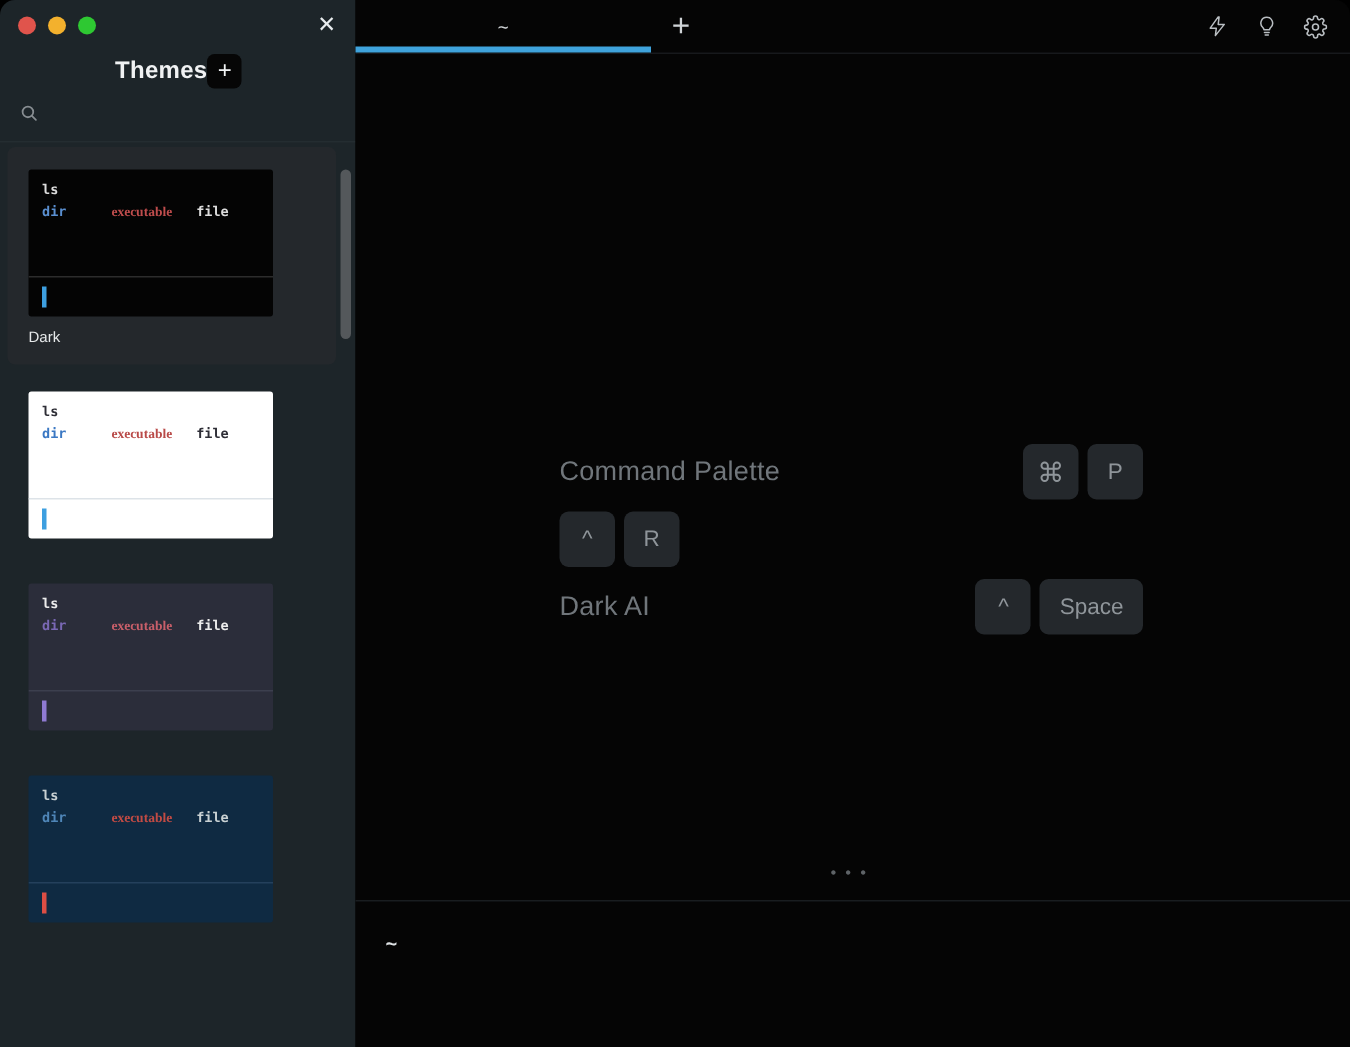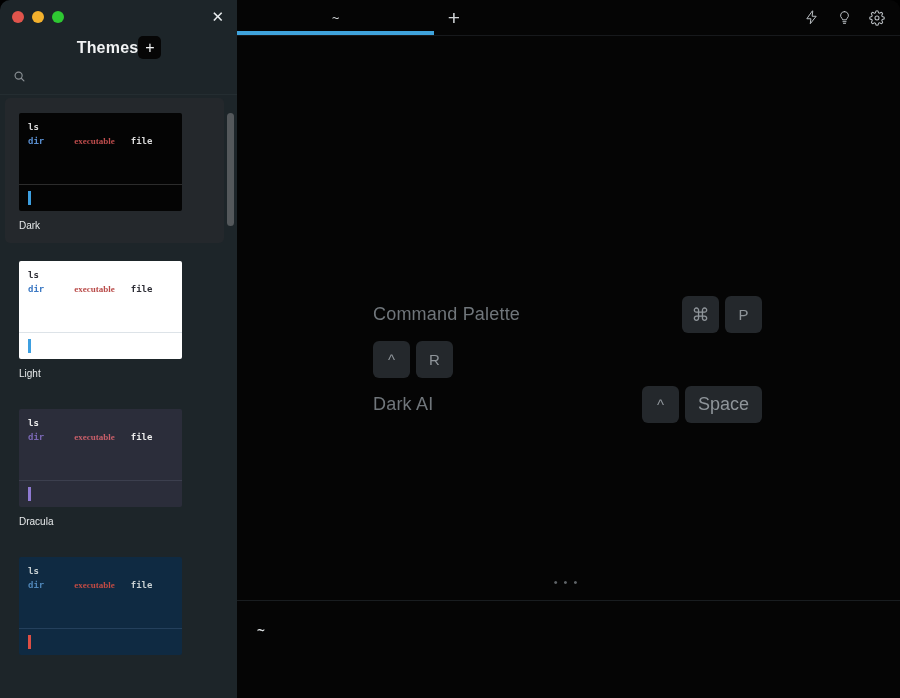--- a/index.html
+++ b/index.html
@@ -61,21 +61,21 @@
   .content { position:relative; height:662px; }
   .shortcuts { position:absolute; left:136px; top:212px; width:389px;margin-top:48px; }
   .srow { display:flex; justify-content:space-between; align-items:center;
           height:37px; margin-bottom:8px; }
   .srow .slabel { font-size:18px; color:#70767b; letter-spacing:.2px; }
   .keys { display:flex; gap:6px; }
   .key { min-width:37px; height:37px; background:#24282c; border-radius:6px;
          display:flex; align-items:center; justify-content:center;
          color:#8f959a; font-size:15px; }
   .key.glyph { font-size:18px; }
-  .key.space { padding:0 13px; font-size:18px; }
+  .key.space { padding:0 13px; font-size:15px; }
 
   .dots { position:absolute; top:540px; left:0; width:100%; text-align:center;
           color:#5e6367; font-size:11px; letter-spacing:6px; }
   .block-divider { position:absolute; top:564px; left:0; right:0; border-top:1px solid #191d20; }
   .prompt { position:absolute; top:586px; left:20px; color:#dfe3e5;
             font-family:"DejaVu Sans Mono", monospace; font-size:13px; font-weight:bold; }
 </style>
 </head>
 <body>
 
@@ -126,36 +126,34 @@
           <div class="preview">
             <div>ls</div>
             <div class="line2">
               <span class="c-dir">dir</span><span class="c-exec">executable</span><span class="c-file">file</span>
             </div>
           </div>
           <div class="card-input">
               <span class="cursor"></span>
             </div>
         </div>
-        <div class="theme-label">Light</div>
       </div>
 
       <div class="theme-item">
         <div class="theme-card" style="--tc-bg: #2b2d3a; --tc-fg: #ececec; --tc-dir: #7a68b5; --tc-exec: #c95f6a; --tc-div: #3c3f4e; --tc-cursor: #8f7ad2;">
           <div class="preview">
             <div>ls</div>
             <div class="line2">
               <span class="c-dir">dir</span><span class="c-exec">executable</span><span class="c-file">file</span>
             </div>
           </div>
           <div class="card-input">
               <span class="cursor"></span>
             </div>
         </div>
-        <div class="theme-label">Dracula</div>
       </div>
 
       <div class="theme-item">
         <div class="theme-card" style="--tc-bg: #0f2a42; --tc-fg: #c9d1d3; --tc-dir: #4f86b8; --tc-exec: #c24b44; --tc-div: #24405c; --tc-cursor: #dd4e44;">
           <div class="preview">
             <div>ls</div>
             <div class="line2">
               <span class="c-dir">dir</span><span class="c-exec">executable</span><span class="c-file">file</span>
             </div>
           </div>

